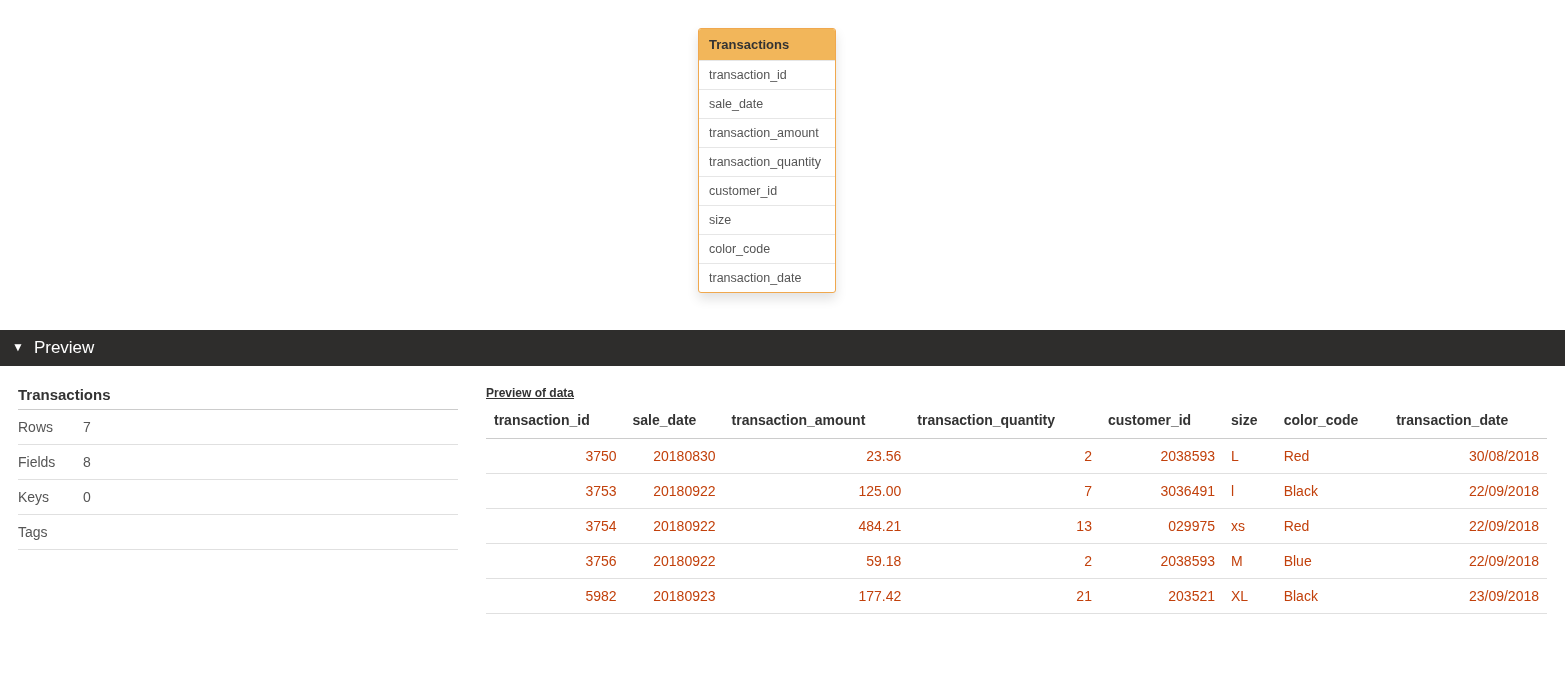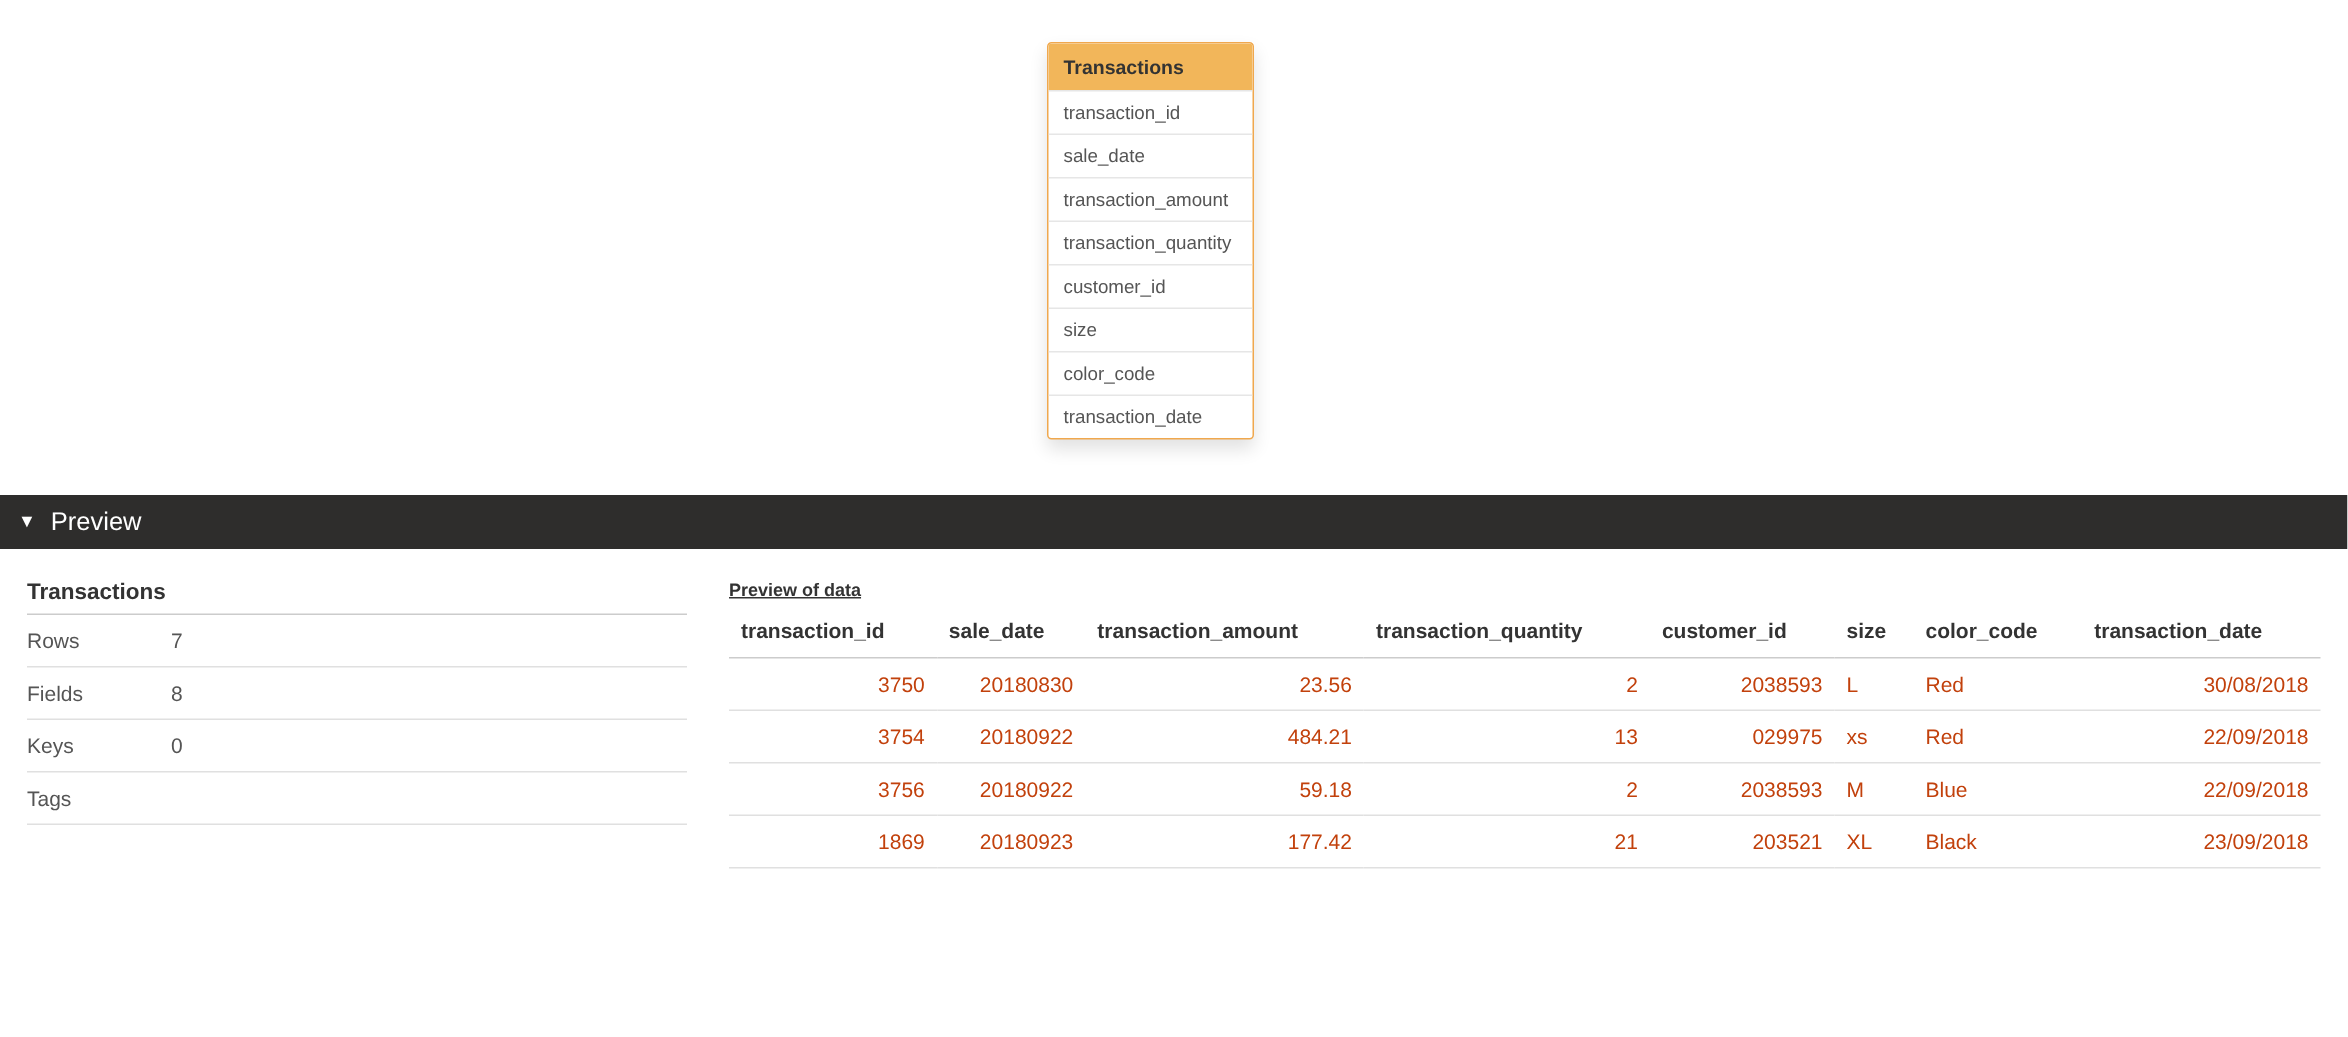--- a/index.html
+++ b/index.html
@@ -64,21 +64,20 @@
     font-size: 15px;
     padding-bottom: 6px;
     border-bottom: 1px solid #ccc;
   }
   .meta-row {
     display: flex;
     padding: 9px 0;
     border-bottom: 1px solid #e0e0e0;
     font-size: 14px;
     color: #555;
-    gap: 31px;
   }
   .meta-row .k { flex: 0 0 65px; }
   .meta-row .v { flex: 1; }
   
   .data-panel { flex: 1; }
   .data-title {
     font-weight: 700;
     font-size: 12px;
     padding-bottom: 6px;
     text-decoration: underline;
@@ -170,41 +169,51 @@
             <td class="num">3750</td>
             <td class="num">20180830</td>
             <td class="num">23.56</td>
             <td class="num">2</td>
             <td class="num">2038593</td>
             <td class="txt">L</td>
             <td class="txt">Red</td>
             <td class="num">30/08/2018</td>
           </tr>
           <tr>
+            <td class="num">3753</td>
+            <td class="num">20180922</td>
+            <td class="num">125.00</td>
+            <td class="num">7</td>
+            <td class="num">3036491</td>
+            <td class="txt">l</td>
+            <td class="txt">Black</td>
+            <td class="num">22/09/2018</td>
+          </tr>
+          <tr>
             <td class="num">3754</td>
             <td class="num">20180922</td>
             <td class="num">484.21</td>
             <td class="num">13</td>
             <td class="num">029975</td>
             <td class="txt">xs</td>
             <td class="txt">Red</td>
             <td class="num">22/09/2018</td>
           </tr>
           <tr>
             <td class="num">3756</td>
             <td class="num">20180922</td>
             <td class="num">59.18</td>
             <td class="num">2</td>
             <td class="num">2038593</td>
             <td class="txt">M</td>
             <td class="txt">Blue</td>
             <td class="num">22/09/2018</td>
           </tr>
           <tr>
-            <td class="num">1869</td>
+            <td class="num">5982</td>
             <td class="num">20180923</td>
             <td class="num">177.42</td>
             <td class="num">21</td>
             <td class="num">203521</td>
             <td class="txt">XL</td>
             <td class="txt">Black</td>
             <td class="num">23/09/2018</td>
           </tr>
         </tbody>
     </table>

